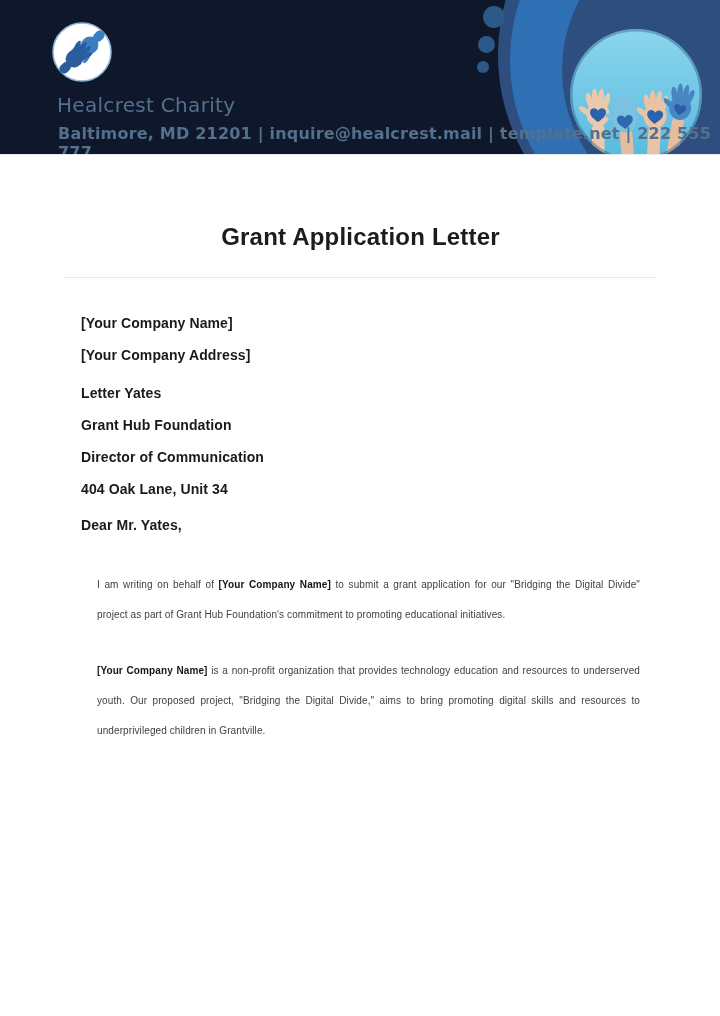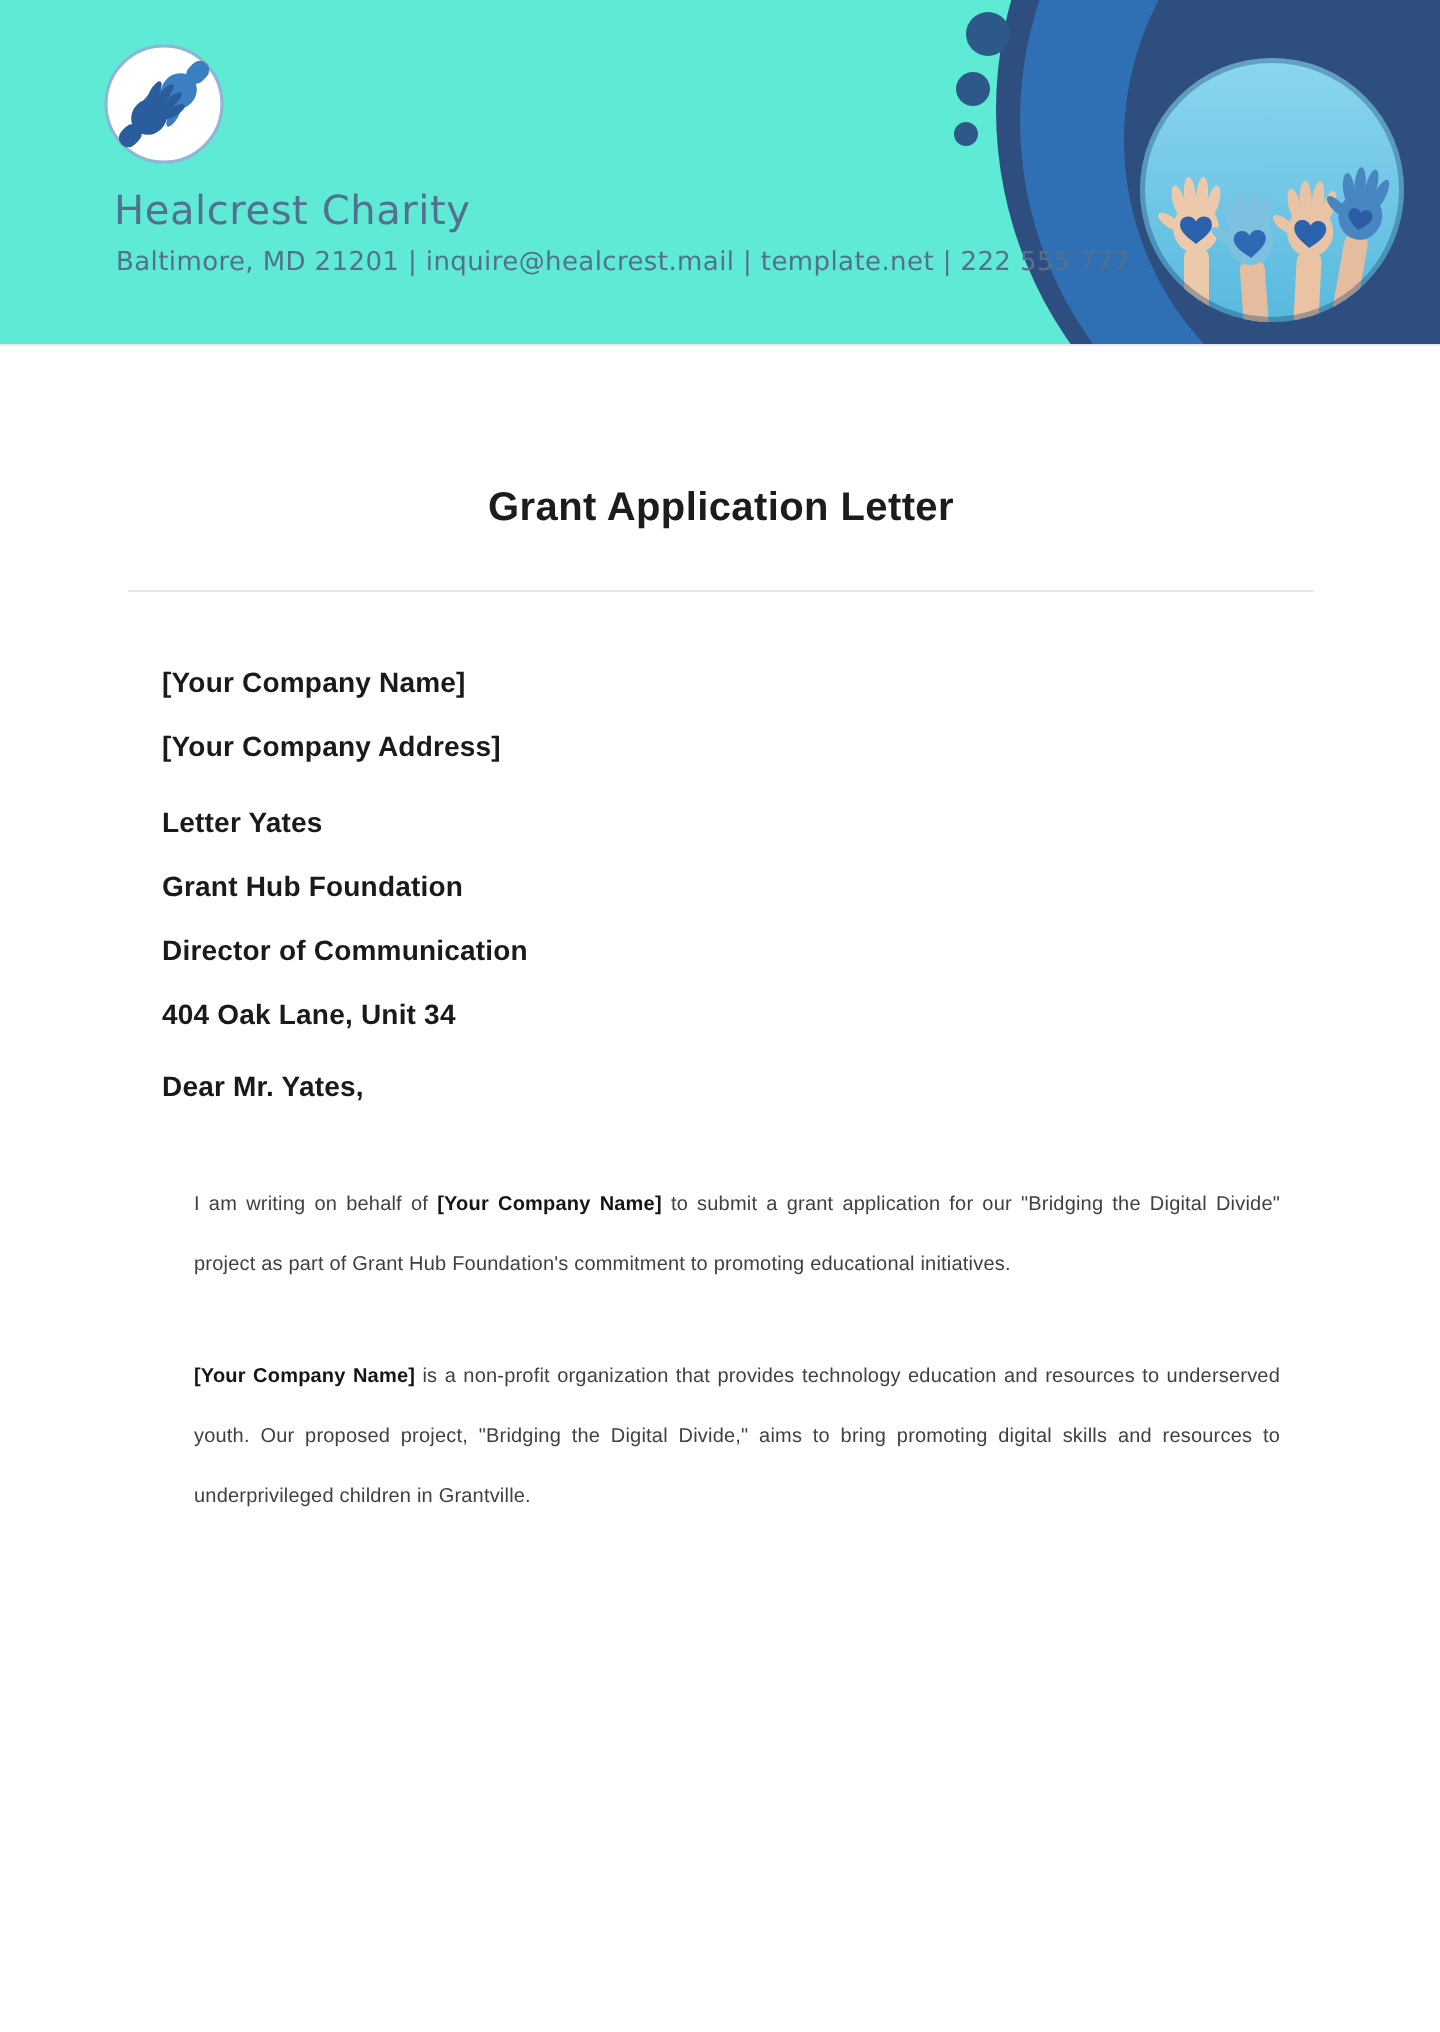--- a/index.html
+++ b/index.html
@@ -7,22 +7,22 @@
     position:relative;
     width:720px;height:1016px;
     background:#ffffff;
     overflow:hidden;
     font-family:"Liberation Sans", sans-serif;
   }
 
   
   .letterhead{
     position:relative;
-    width:720px;height:172px;
-    background:#5eead4;
+    width:720px;height:154px;
+    background:#0f172a;
     overflow:hidden;
     box-shadow:0 1px 0 rgba(140,155,175,.22);
   }
   .decor-circle{position:absolute;border-radius:50%;}
   .c-outer{left:498px;top:-147px;width:404px;height:404px;background:#2d4e7e;}
   .c-mid{left:510px;top:-130px;width:380px;height:380px;background:#2f70b4;}
   .c-inner{left:562px;top:-80px;width:300px;height:300px;background:#2d4e7e;}
   .dot{position:absolute;border-radius:50%;background:#2d5989;}
   .dot1{left:483px;top:6px;width:22px;height:22px;}
   .dot2{left:478px;top:36px;width:17px;height:17px;}
@@ -33,29 +33,29 @@
   }
   .logo{position:absolute;left:50px;top:20px;width:64px;height:64px;}
   .org-name{
     position:absolute;left:57px;top:93px;
     font-family:"DejaVu Sans", sans-serif;
     font-size:20px;font-weight:500;color:#53718e;letter-spacing:.3px;
   }
   .contact-line{
     position:absolute;left:58px;top:124px;
     font-family:"DejaVu Sans", sans-serif;
-    font-size:13px;font-weight:400;color:#54708c;letter-spacing:.2px;
+    font-size:16px;font-weight:700;color:#54708c;letter-spacing:.2px;
   }
 
   
   .letter{padding:0 80px 0 81px;}
   .doc-title{
     margin:68px 0 0 0;
     text-align:center;
-    font-size:20px;line-height:29px;font-weight:700;color:#1c1c1c;
+    font-size:24px;line-height:29px;font-weight:700;color:#1c1c1c;
     letter-spacing:.2px;
   }
   .divider{
     border:none;border-top:1px solid #e8e8ea;
     margin:26px -17px 0 -17px;
   }
   .line{
     margin:0 0 15px 0;
     font-size:14px;line-height:17px;font-weight:700;color:#1a1a1a;
     letter-spacing:.1px;

